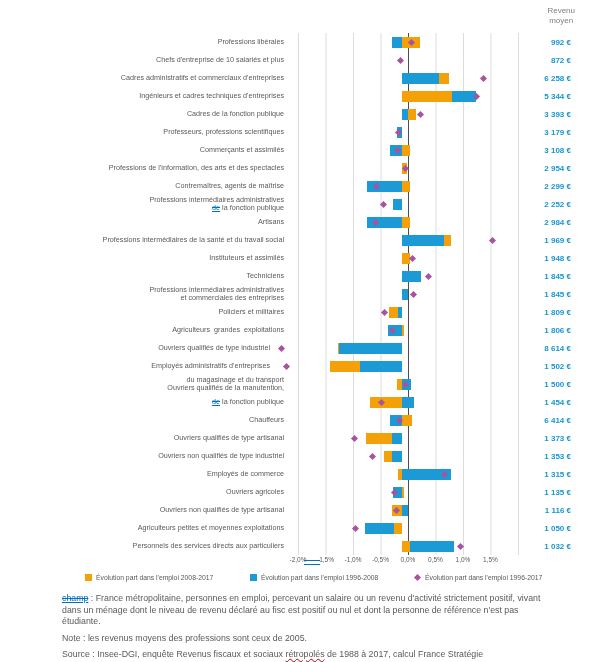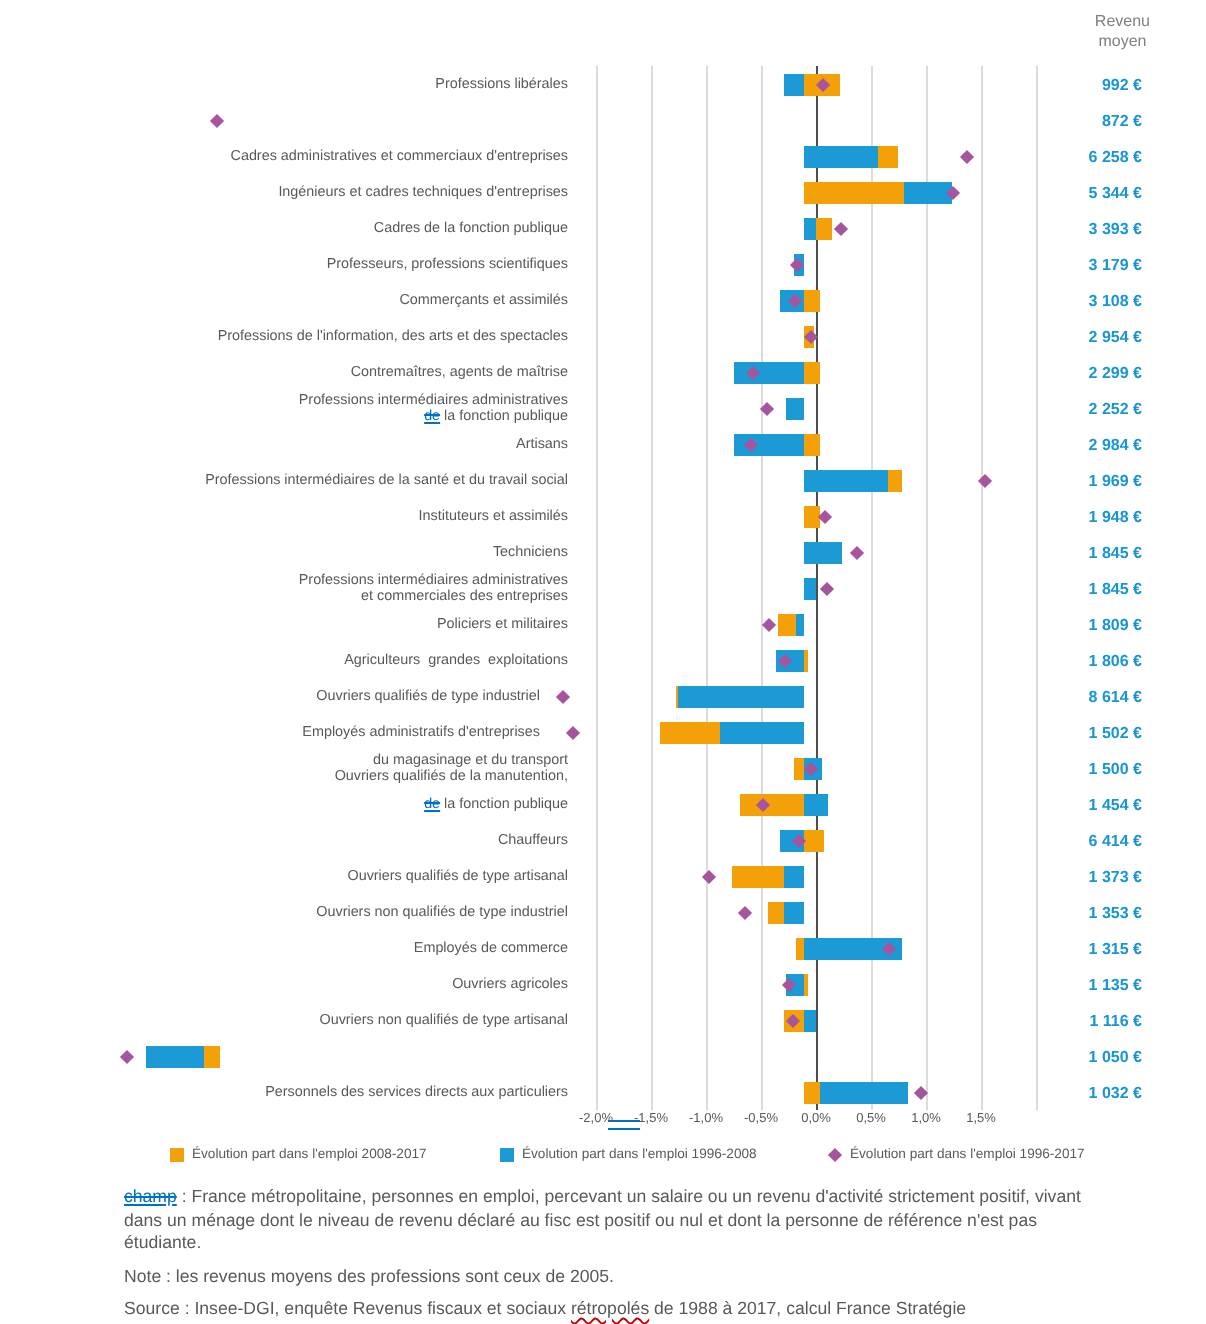--- a/index.html
+++ b/index.html
@@ -58,28 +58,31 @@
           <div class="lbl-line">Professions libérales</div>
         </div>
         <div class="row-plot">
           <div class="seg blue" style="background: rgb(28, 154, 214); left: 100.1px; width: 9.9px;"></div>
           <div class="seg orange" style="background: rgb(244, 160, 9); left: 110px; width: 18.15px;"></div>
           <div class="marker" style="background: rgb(166, 84, 158); left: 116.85px;"></div>
         </div>
         <div class="row-rev" style="color: rgb(23, 150, 210);">992 €</div>
       </div>
       <div class="row">
+        <div class="row-label">
+          <div class="lbl-line">Chefs d'entreprise de 10 salariés et plus</div>
+        </div>
         <div class="row-plot">
           <div class="marker" style="background: rgb(166, 84, 158); left: 105.85px;"></div>
         </div>
         <div class="row-rev" style="color: rgb(23, 150, 210);">872 €</div>
       </div>
       <div class="row">
         <div class="row-label">
-          <div class="lbl-line">Cadres administratives et commerciaux d'entreprises</div>
+          <div class="lbl-line">Cadres administratifs et commerciaux d'entreprises</div>
         </div>
         <div class="row-plot">
           <div class="seg blue" style="background: rgb(28, 154, 214); left: 110px; width: 36.85px;"></div>
           <div class="seg orange" style="background: rgb(244, 160, 9); left: 146.85px; width: 10.45px;"></div>
           <div class="marker" style="background: rgb(166, 84, 158); left: 188.9px;"></div>
         </div>
         <div class="row-rev" style="color: rgb(23, 150, 210);">6 258 €</div>
       </div>
       <div class="row">
         <div class="row-label">
@@ -336,20 +339,23 @@
           <div class="lbl-line">Ouvriers non qualifiés de type artisanal</div>
         </div>
         <div class="row-plot">
           <div class="seg blue" style="background: rgb(28, 154, 214); left: 110px; width: 6.05px;"></div>
           <div class="seg orange" style="background: rgb(244, 160, 9); left: 99.55px; width: 10.45px;"></div>
           <div class="marker" style="background: rgb(166, 84, 158); left: 102px;"></div>
         </div>
         <div class="row-rev" style="color: rgb(23, 150, 210);">1 116 €</div>
       </div>
       <div class="row">
+        <div class="row-label">
+          <div class="lbl-line">Agriculteurs petites et moyennes exploitations</div>
+        </div>
         <div class="row-plot">
           <div class="seg orange" style="background: rgb(244, 160, 9); left: 101.75px; width: 8.25px;"></div>
           <div class="seg blue" style="background: rgb(28, 154, 214); left: 72.6px; width: 29.15px;"></div>
           <div class="marker" style="background: rgb(166, 84, 158); left: 60.75px;"></div>
         </div>
         <div class="row-rev" style="color: rgb(23, 150, 210);">1 050 €</div>
       </div>
       <div class="row">
         <div class="row-label">
           <div class="lbl-line">Personnels des services directs aux particuliers</div>

